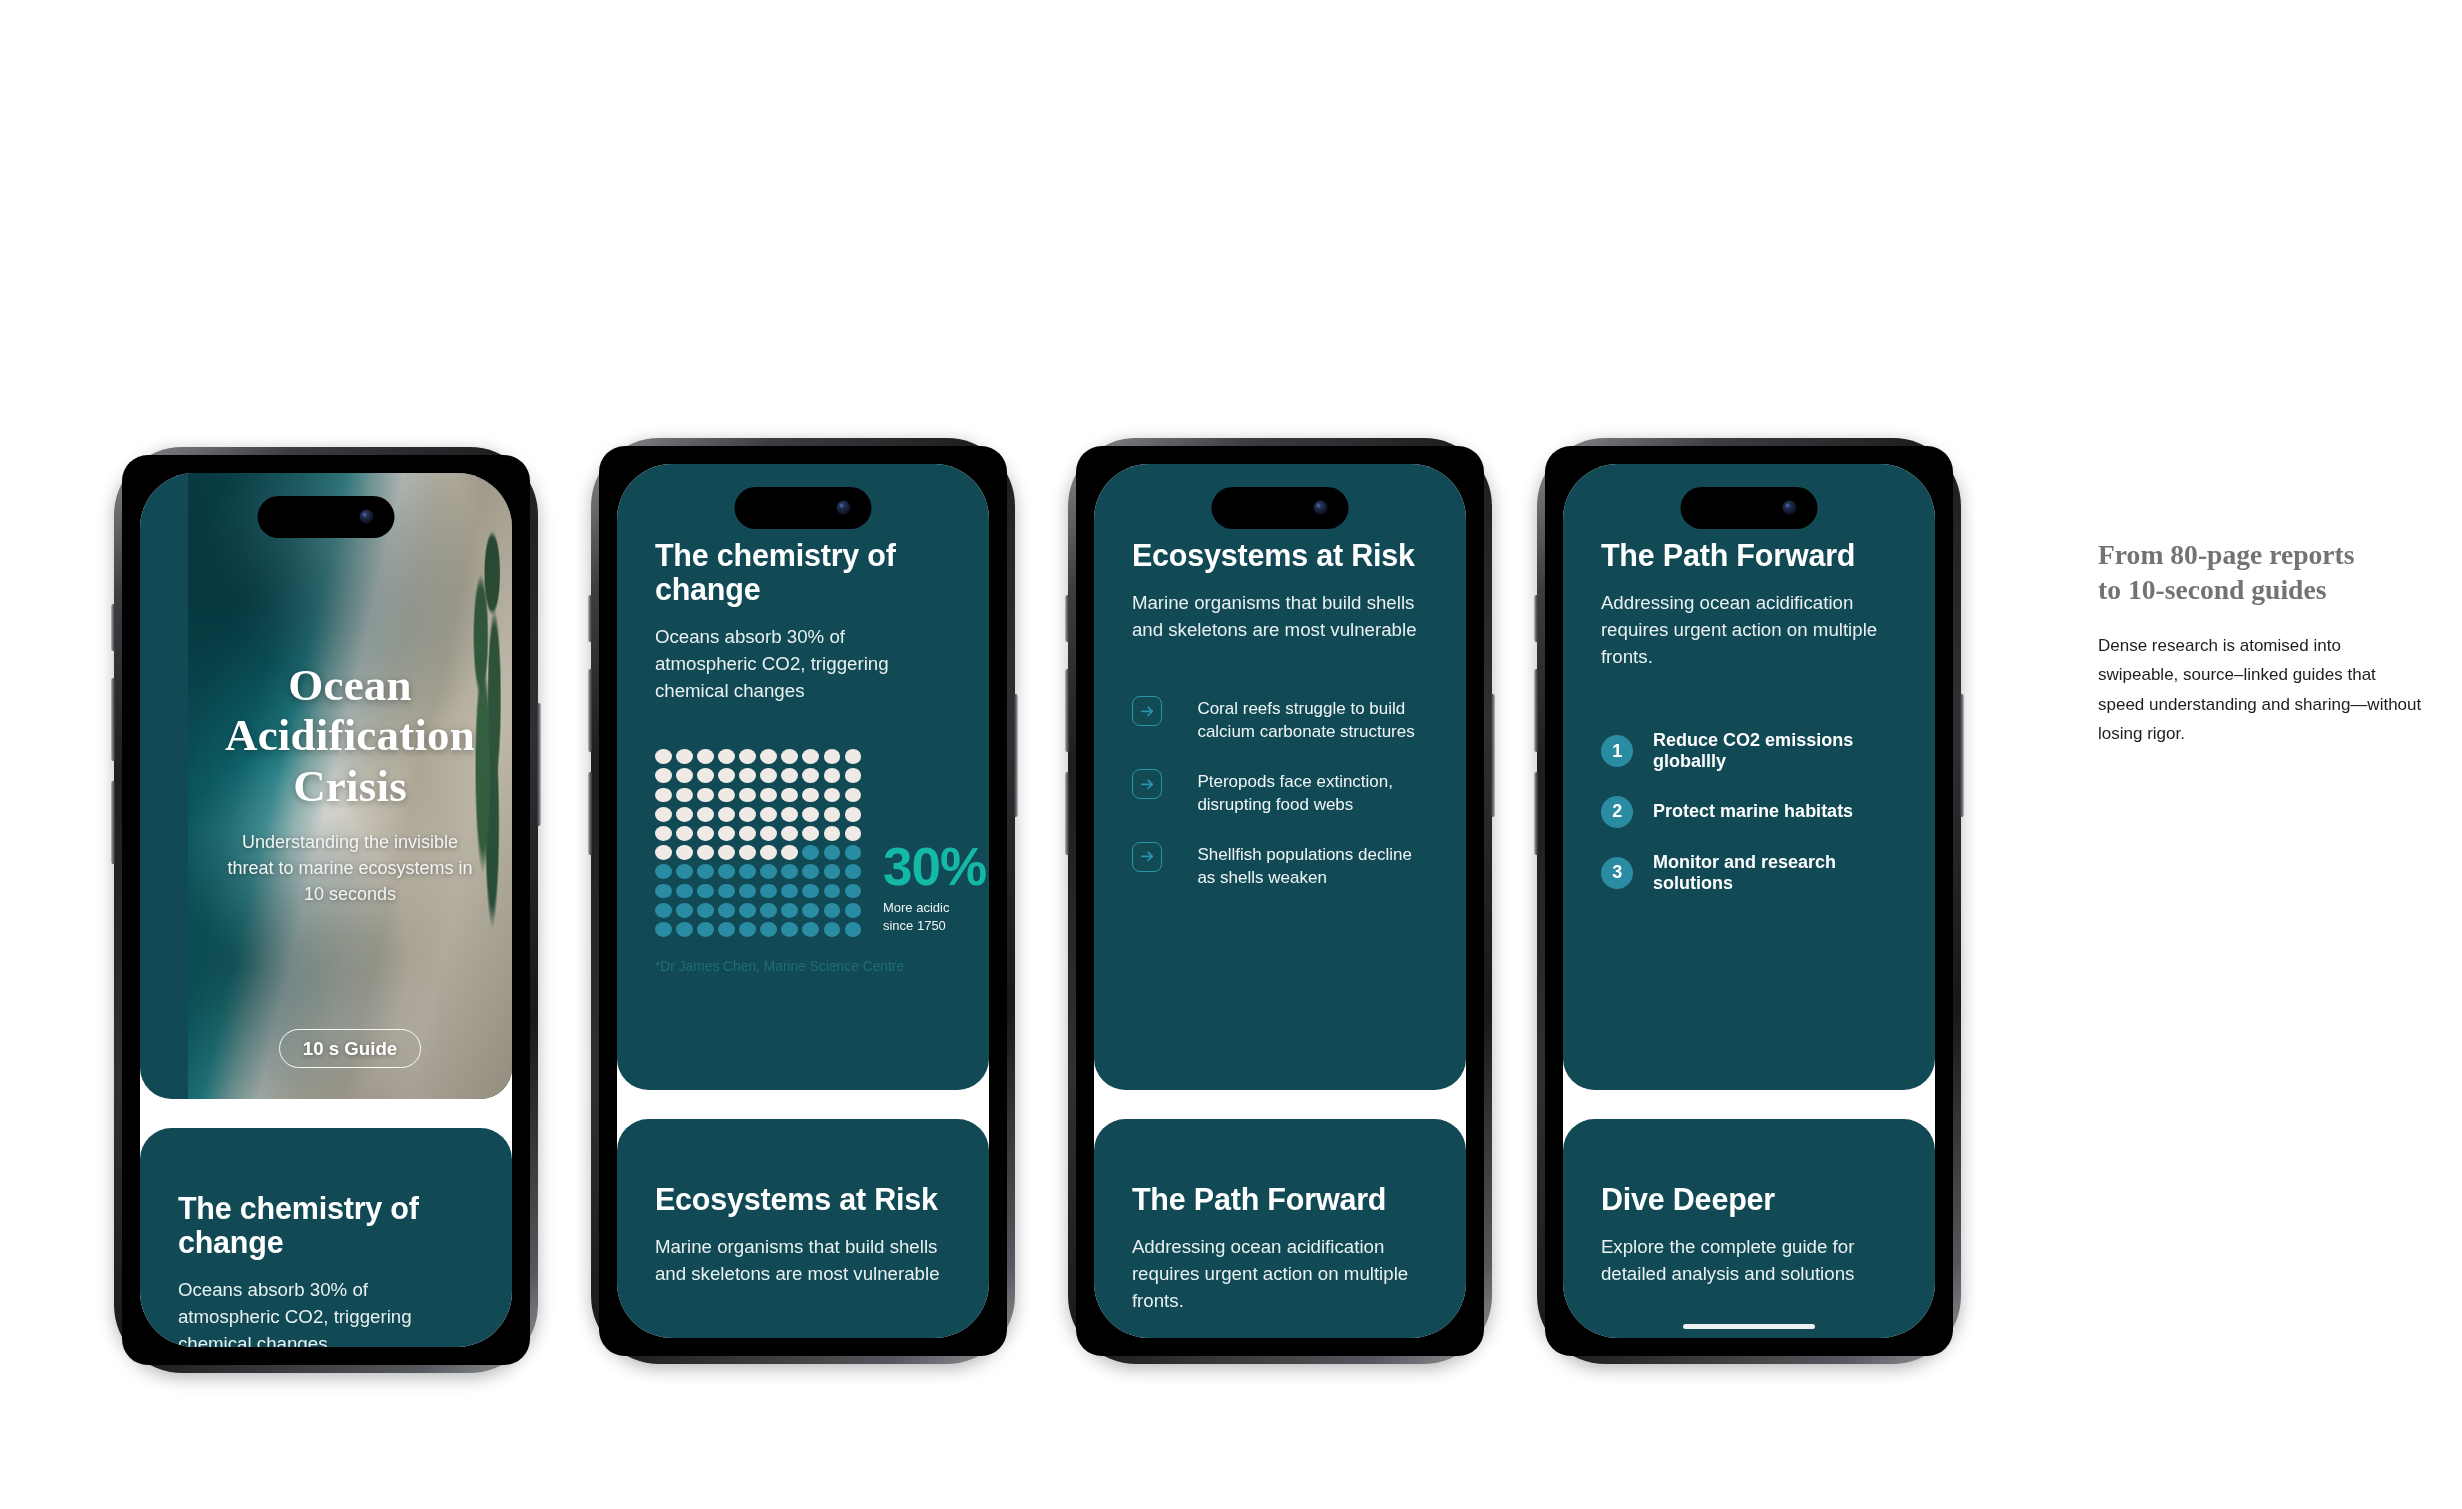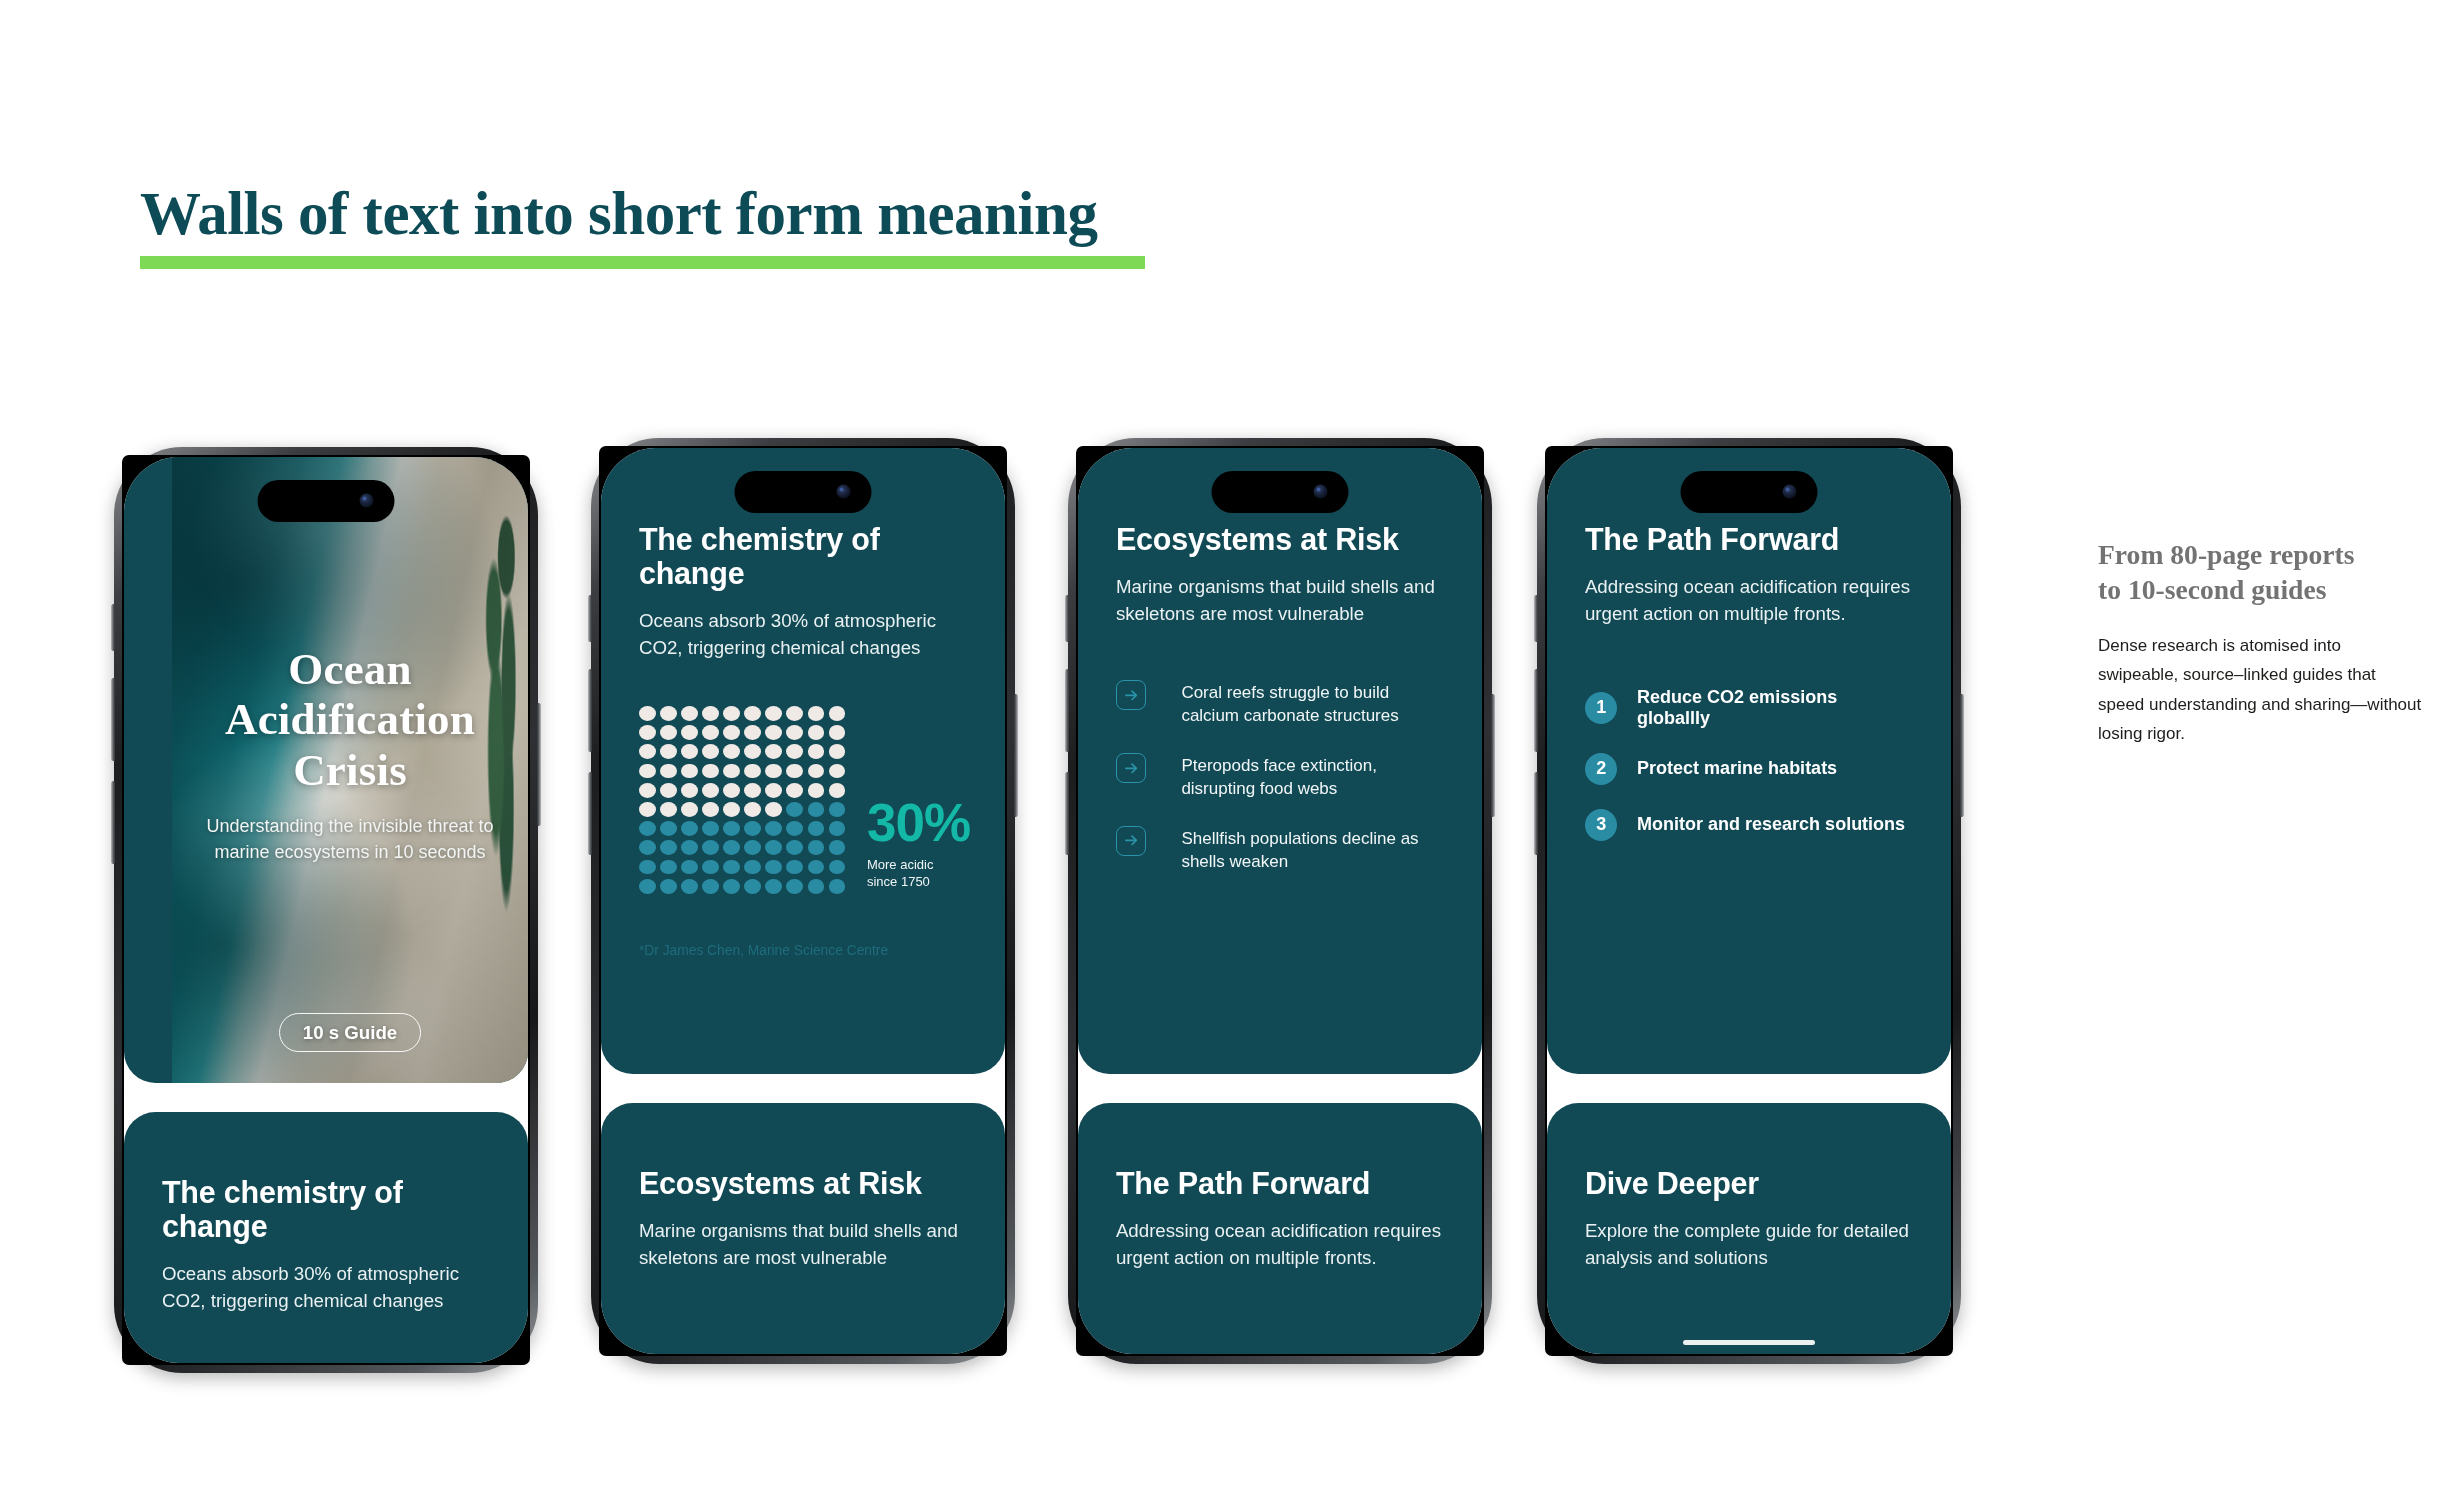--- a/index.html
+++ b/index.html
@@ -35,23 +35,23 @@
     position: absolute;
     width: 424px; height: 926px;
     border-radius: 68px;
     background: linear-gradient(140deg,#8d8f92 0%,#3b3d40 12%,#1c1d1f 26%,#2e3033 50%,#17181a 72%,#55585c 92%,#9a9da0 100%);
     padding: 7.9px;
     box-shadow: 0 4.9px 16.7px rgba(0,0,0,.28);
   }
   .phone-inner {
     position: relative;
     width: 100%; height: 100%;
-    border-radius: 7px;
+    border-radius: 26px;
     background: #000;
-    padding: 2px;
+    padding: 18px;
     overflow: hidden;
   }
   .screen {
     position: relative;
     width: 100%; height: 100%;
     border-radius: 55px;
     background: #ffffff;
     overflow: hidden;
   }
 
@@ -209,24 +209,20 @@
     font-family:"Liberation Serif", serif; font-weight:700;
     font-size: 27.6px; line-height:1.28; color:#737373;
   }
   .rc-body { margin-top: 23.6px; font-size: 17px; line-height: 1.72; color:#1d1d1b; }
 </style>
 </head>
 <body>
 
 <div class="page">
 
-  <div class="headline-wrap">
-    <div class="headline">Walls of text into short form meaning</div>
-    <div class="headline-rule"></div>
-  </div>
 
   <div class="phones">
 
     <div class="phone" style="left:114px; top:447px;">
       <div class="btn-side btn-action"></div>
       <div class="btn-side btn-volup"></div>
       <div class="btn-side btn-voldn"></div>
       <div class="btn-power"></div>
       <div class="phone-inner">
         <div class="screen">

